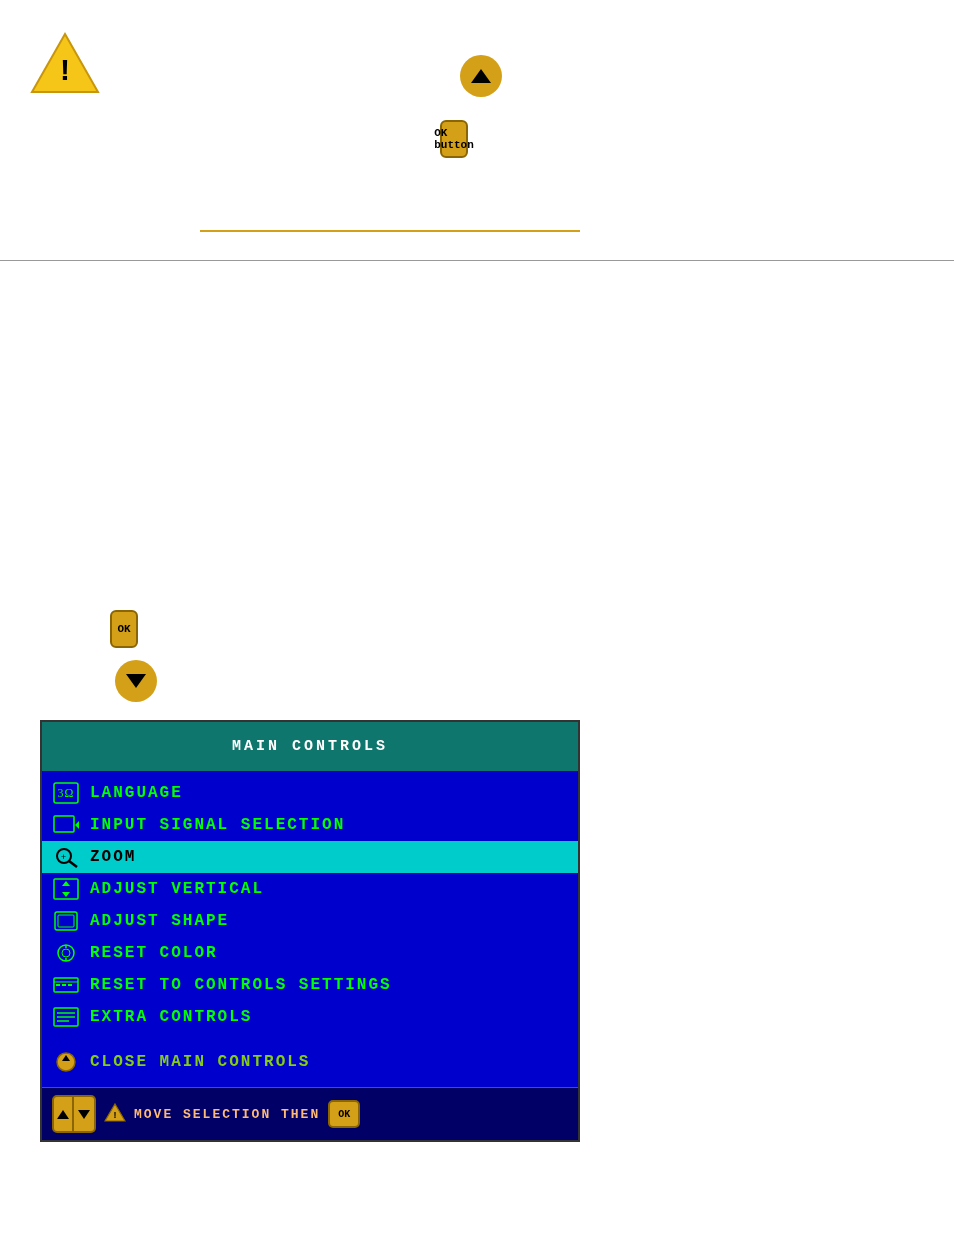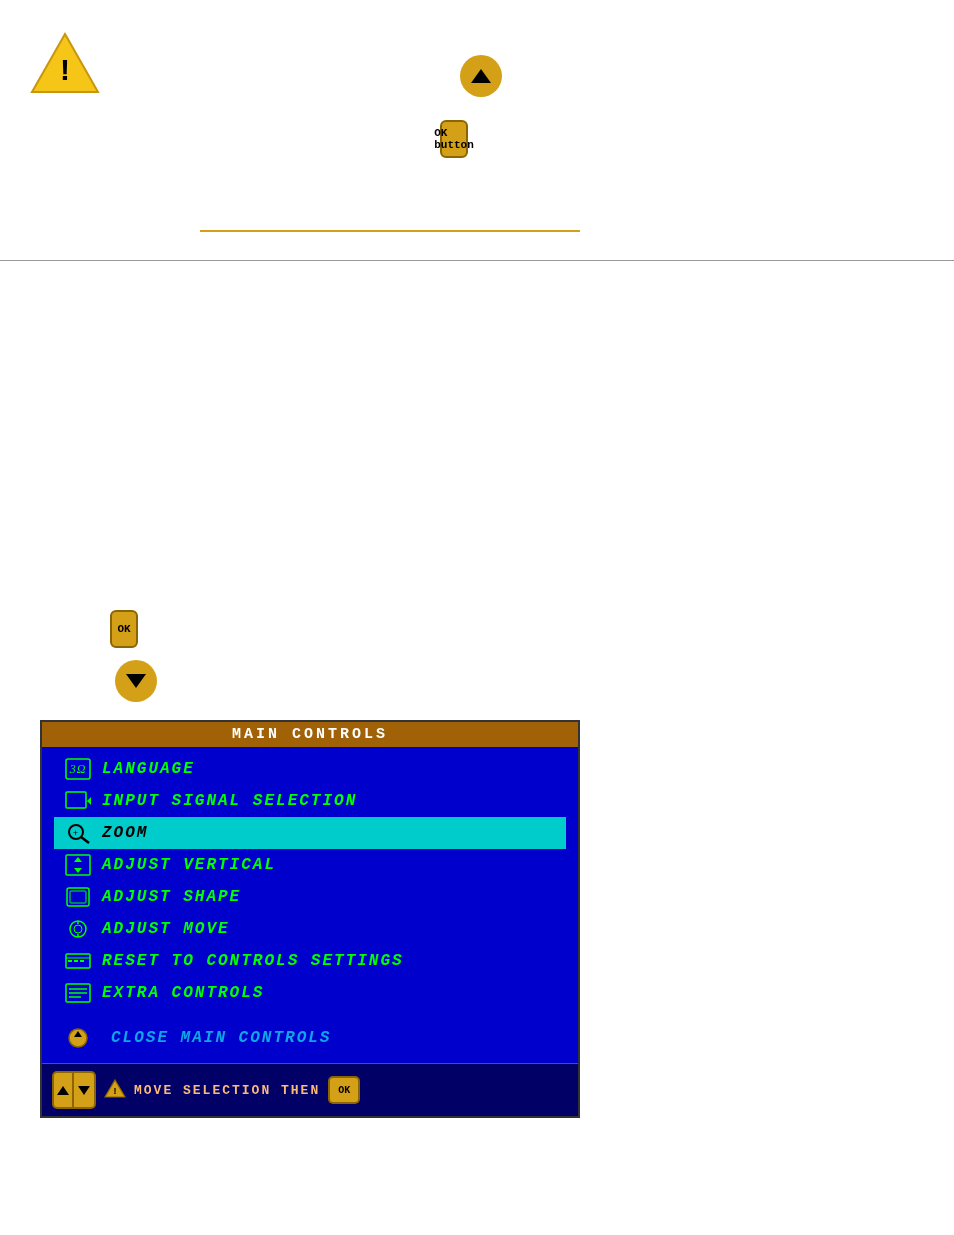--- a/index.html
+++ b/index.html
@@ -70,32 +70,31 @@
       position: absolute;
       top: 140px;
       left: 40px;
       width: 540px;
       background: #0000cc;
       border: 2px solid #333;
       font-family: 'Courier New', Courier, monospace;
     }
 
     .osd-title {
-      background: #a16207;
+      background: #0f766e;
       color: #ffffff;
       text-align: center;
-      padding: 4px 0;
+      padding: 16px 0;
       font-size: 15px;
       font-weight: bold;
       letter-spacing: 3px;
     }
 
     .osd-items {
-      padding: 6px 12px;
-      font-style: italic;
+      padding: 6px 0;
     }
 
     .osd-item {
       display: flex;
       align-items: center;
       padding: 5px 10px;
       color: #00ff00;
       font-size: 14px;
       letter-spacing: 1px;
       gap: 10px;
@@ -123,22 +122,22 @@
     }
 
     .osd-spacer {
       height: 10px;
     }
 
     .osd-close-row {
       display: flex;
       align-items: center;
       padding: 8px 10px;
-      color: #0ea5e9;
-      gap: 19px;
+      color: #84cc16;
+      gap: 10px;
       border-top: 0px;
     }
 
     .osd-footer {
       background: #000066;
       display: flex;
       align-items: center;
       padding: 7px 10px;
       gap: 8px;
       border-top: 1px solid #555;
@@ -366,21 +365,21 @@
 
       <div class="osd-item">
         <div class="osd-item-icon">
           <svg width="26" height="22" viewBox="0 0 26 22">
             <circle cx="13" cy="11" r="8" fill="none" stroke="#00ff00" stroke-width="1.5"></circle>
             <circle cx="13" cy="11" r="4" fill="none" stroke="#00ff00" stroke-width="1"></circle>
             <line x1="13" y1="3" x2="13" y2="6" stroke="#00ff00" stroke-width="1.5"></line>
             <line x1="13" y1="16" x2="13" y2="19" stroke="#00ff00" stroke-width="1.5"></line>
           </svg>
         </div>
-        <span class="osd-item-label">ADJUST  MOVE</span>
+        <span class="osd-item-label">RESET  COLOR</span>
       </div>
 
       <div class="osd-item">
         <div class="osd-item-icon">
           <svg width="26" height="22" viewBox="0 0 26 22">
             <rect x="1" y="4" width="24" height="14" rx="1" fill="none" stroke="#00ff00" stroke-width="1.5"></rect>
             <line x1="1" y1="8" x2="25" y2="8" stroke="#00ff00" stroke-width="1"></line>
             <rect x="3" y="10" width="4" height="2" fill="#00ff00"></rect>
             <rect x="9" y="10" width="4" height="2" fill="#00ff00"></rect>
             <rect x="15" y="10" width="4" height="2" fill="#00ff00"></rect>

